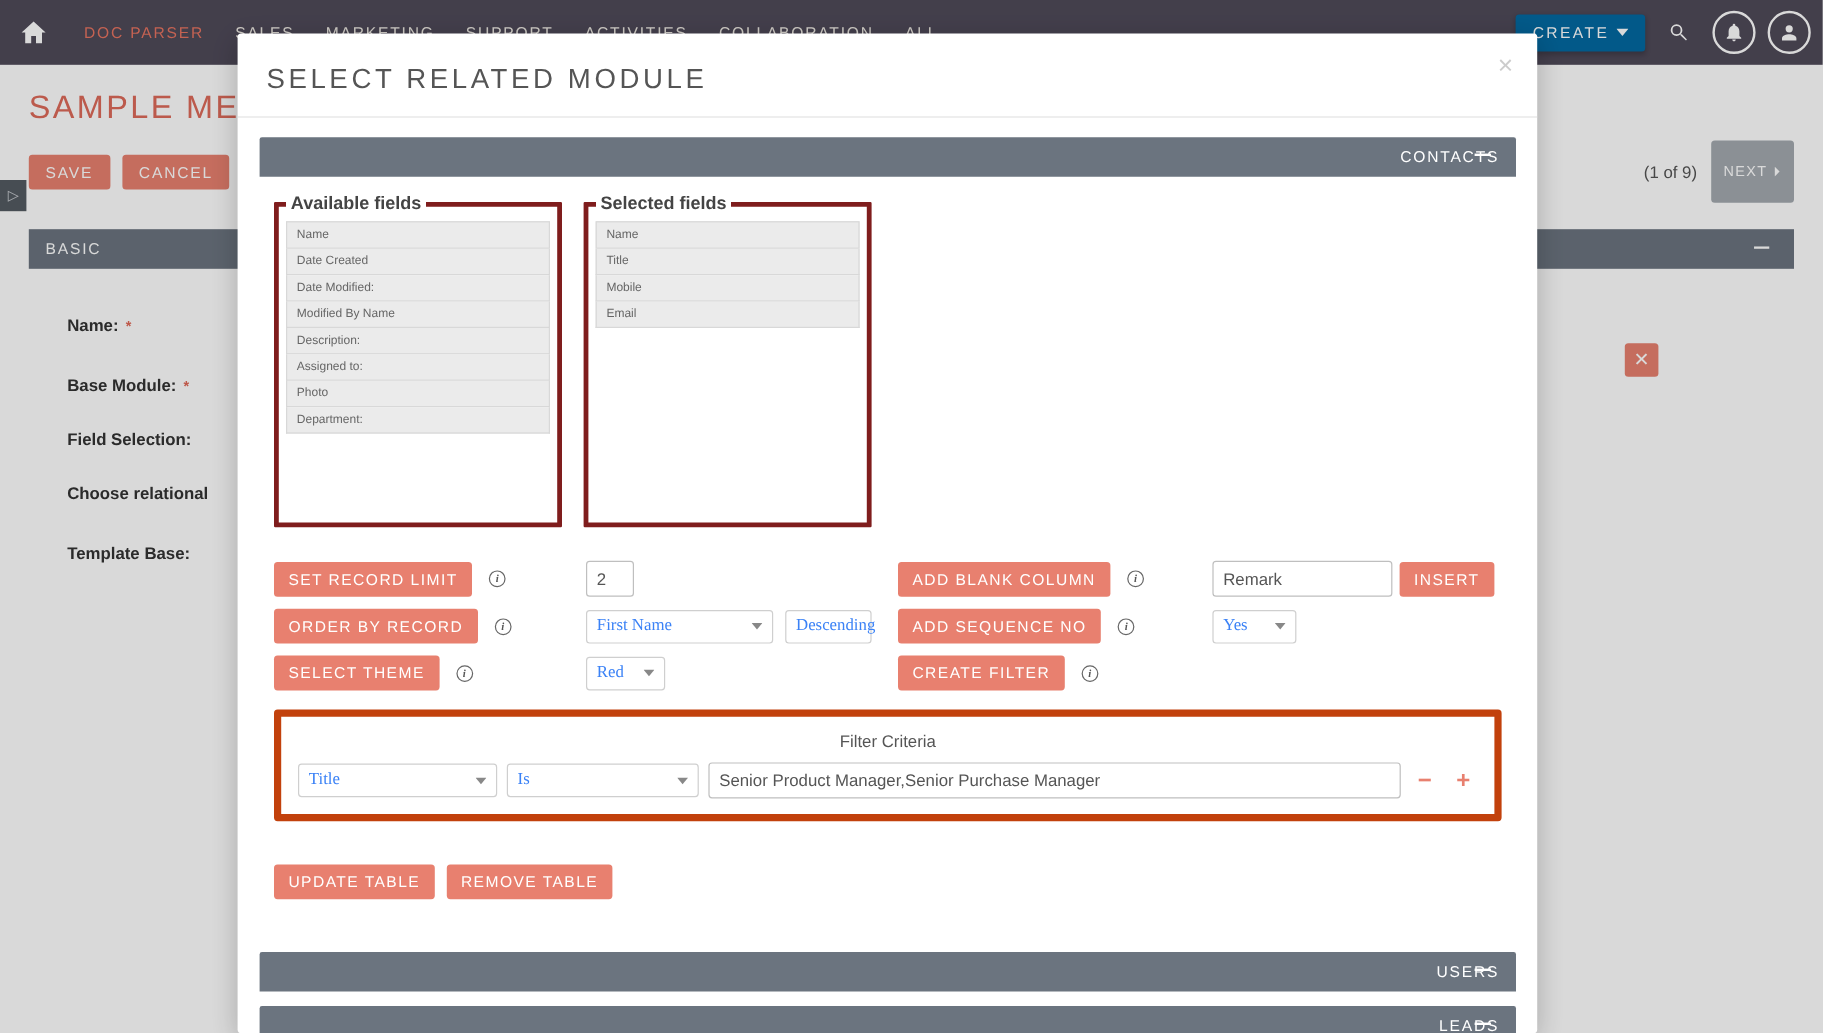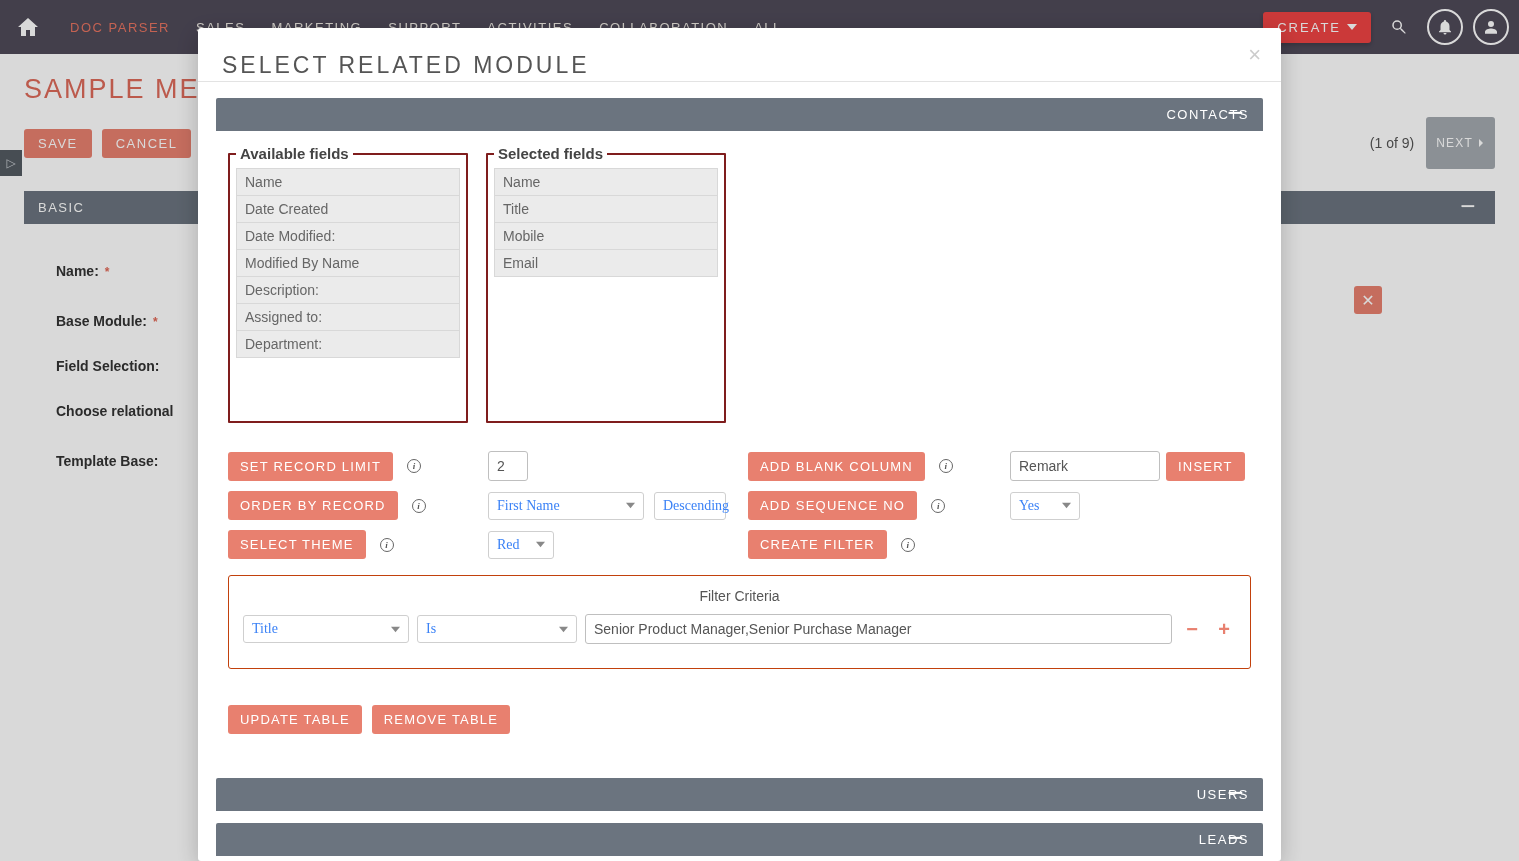--- a/index.html
+++ b/index.html
@@ -5,21 +5,21 @@
   * { box-sizing: border-box; margin:0; padding:0; }
   html,body { width:100%; height:100%; font-family: "Segoe UI", Arial, sans-serif; font-size:14px; color:#333; background:#fff; overflow:hidden; }
   
   .topnav { height:54px; background:#4f4a59; display:flex; align-items:center; padding:0 10px; position:relative; z-index:1; }
   .topnav .home { width:36px; display:flex; align-items:center; justify-content:center; color:#fff; }
   .topnav .home svg { fill:#fff; width:24px; height:24px; }
   .topnav .menu { display:flex; gap:26px; margin-left:24px; }
   .topnav .menu a { color:#f2eee7; letter-spacing:1.5px; font-size:13px; }
   .topnav .menu a.active { color:#e77461; }
   .topnav .right { margin-left:auto; display:flex; align-items:center; gap:10px; }
-  .create-btn { background:#ef4444; color:#fff; letter-spacing:2px; font-size:13px; padding:8px 14px; border-radius:3px; display:flex; align-items:center; gap:6px; box-shadow:0 2px 4px rgba(0,0,0,0.2); }
+  .create-btn { background:#0369a1; color:#fff; letter-spacing:2px; font-size:13px; padding:8px 14px; border-radius:3px; display:flex; align-items:center; gap:6px; box-shadow:0 2px 4px rgba(0,0,0,0.2); }
   .create-btn svg { width:10px; height:10px; fill:#fff; }
   .icon-circle { width:36px; height:36px; border:2px solid #fff; border-radius:50%; display:flex; align-items:center; justify-content:center; }
   .icon-circle svg, .search-icon-wrap svg { fill:#fff; width:18px; height:18px; }
   .search-icon-wrap { width:36px; height:36px; display:flex; align-items:center; justify-content:center; }
 
   
   .page-bg { padding:20px 24px 0 24px; position:relative; }
   .page-title { color:#dd6a5a; font-size:27px; letter-spacing:2px; font-weight:400; }
   .side-toggle { position:absolute; left:0; top:96px; background:#545b62; color:#c7cbd0; width:22px; height:26px; display:flex; align-items:center; justify-content:center; font-size:12px; }
   .btn-row { display:flex; gap:10px; margin-top:12px; align-items:center; }
@@ -36,47 +36,47 @@
   .form-label { font-weight:700; color:#333; font-size:14px; width:200px; }
   .form-label.inline { width:auto; }
   .req { color:#e06857; margin-left:6px; font-size:12px; }
   .close-x { background:#e8806f; color:#fff; width:28px; height:28px; display:flex; align-items:center; justify-content:center; border-radius:3px; position:absolute; right:137px; top:232px; font-size:16px; }
 
   
   .shade { position:fixed; inset:0; background:rgba(0,0,0,0.15); z-index:5; }
 
   
   .modal { position:fixed; left:198px; width:1083px; top:28px; bottom:0; background:#fff; z-index:10; box-shadow:0 6px 24px rgba(0,0,0,0.22); display:flex; flex-direction:column; overflow:hidden; border-radius:3px; }
-  .modal-header { padding:24px 24px 2px 24px; position:relative; border-bottom:1px solid #e3e3e3; }
+  .modal-header { padding:24px 24px 18px 24px; position:relative; border-bottom:1px solid #e3e3e3; }
   .modal-title { font-size:23px; letter-spacing:3px; color:#555; font-weight:400; }
   .modal-close { position:absolute; right:20px; top:16px; color:#ccc; font-size:22px; line-height:22px; }
   .modal-body { padding:16px 18px 0 18px; overflow:auto; flex:1; }
 
   .section-head { background:#6b747f; color:#fff; letter-spacing:1.5px; font-size:13px; padding:9px 14px; position:relative; border-radius:2px 2px 0 0;text-align:right; }
   .section-head .minus { position:absolute; right:18px; top:5px; font-size:28px; color:#fff; font-weight:300; line-height:20px; }
 
   .section-body { background:#fff; padding:14px 12px 26px 12px; }
 
   .fieldsets { display:flex; gap:18px; }
-  .fieldset { border:2px solid #7f1d1d; border-radius:1px; padding:0; width:240px; height:278px; position:relative; overflow:hidden; }
+  .fieldset { border:4px solid #7f1d1d; border-radius:1px; padding:0; width:240px; height:278px; position:relative; overflow:hidden; }
   .fieldset legend { font-weight:700; color:#444; padding:0 4px; margin-left:6px; font-size:15px; }
   .field-list { padding:6px; overflow-y:scroll; height:100%; }
   .field-list.nolimit { overflow:hidden; }
-  .field-item { background:#ebebeb; border:1px solid #d8d8d8; padding:5px 8px; font-size:14px; color:#666; margin-bottom:0; }
+  .field-item { background:#ebebeb; border:1px solid #d8d8d8; padding:5px 8px; font-size:10px; color:#666; margin-bottom:0; }
   .field-list .field-item + .field-item { border-top:none; }
 
   .options-grid { display:grid; grid-template-columns:260px 260px 262px 260px; gap:10px 0; margin:28px 0 6px 0; align-items:center; }
   .opt-btn { background:#e8806f; color:#fff; border:none; padding:7px 12px; letter-spacing:1.2px; font-size:13px; border-radius:3px; cursor:pointer; white-space:nowrap; }
   .info-i { display:inline-flex; width:14px; height:14px; border:1px solid #666; border-radius:50%; align-items:center; justify-content:center; font-size:9px; color:#555; margin-left:8px; font-style:italic; font-family: serif; font-weight:bold; vertical-align:middle; }
   .cell { display:flex; align-items:center; gap:6px; }
   input.txt { border:1px solid #bfbfbf; border-radius:3px; padding:6px 8px; font-size:14px; color:#555; }
   .sel { border:1px solid #cfcfcf; border-radius:3px; padding:5px 8px; font-size:14px; color:#3b82f6; background:#fff; display:flex; align-items:center; justify-content:space-between;font-family:Liberation Serif, serif; }
   .sel svg { width:9px; height:9px; fill:#888; margin-left:8px; }
 
-  .filter-box { border:1px solid #c2410c; border-radius:3px; margin-top:16px; padding:12px 14px 24px 14px; }
+  .filter-box { border:6px solid #c2410c; border-radius:3px; margin-top:16px; padding:12px 14px 13px 14px; }
   .filter-title { text-align:center; color:#555; font-size:14px; margin-bottom:10px; }
   .filter-row { display:flex; align-items:center; gap:8px; }
   .filter-row .sel.large { width:166px; }
   .filter-row .sel.med { width:160px; }
   .filter-row input.txt { flex:1; }
   .fr-icon { color:#e8806f; font-size:20px; font-weight:700; width:24px; text-align:center; }
 
   .action-row { display:flex; gap:10px; margin-top:36px; margin-bottom:6px; }
 
   .section-head + .section-head, .section-head.spaced { margin-top:12px; }
@@ -189,20 +189,21 @@
       <div class="fieldsets">
         <fieldset class="fieldset">
           <legend>Available fields</legend>
           <div class="field-list">
             <div class="field-item">Name</div>
             <div class="field-item">Date Created</div>
             <div class="field-item">Date Modified:</div>
             <div class="field-item">Modified By Name</div>
             <div class="field-item">Description:</div>
             <div class="field-item">Assigned to:</div>
+            <div class="field-item">Photo</div>
             <div class="field-item">Department:</div>
           </div>
         </fieldset>
         <fieldset class="fieldset">
           <legend>Selected fields</legend>
           <div class="field-list nolimit">
             <div class="field-item">Name</div>
             <div class="field-item">Title</div>
             <div class="field-item">Mobile</div>
             <div class="field-item">Email</div>

